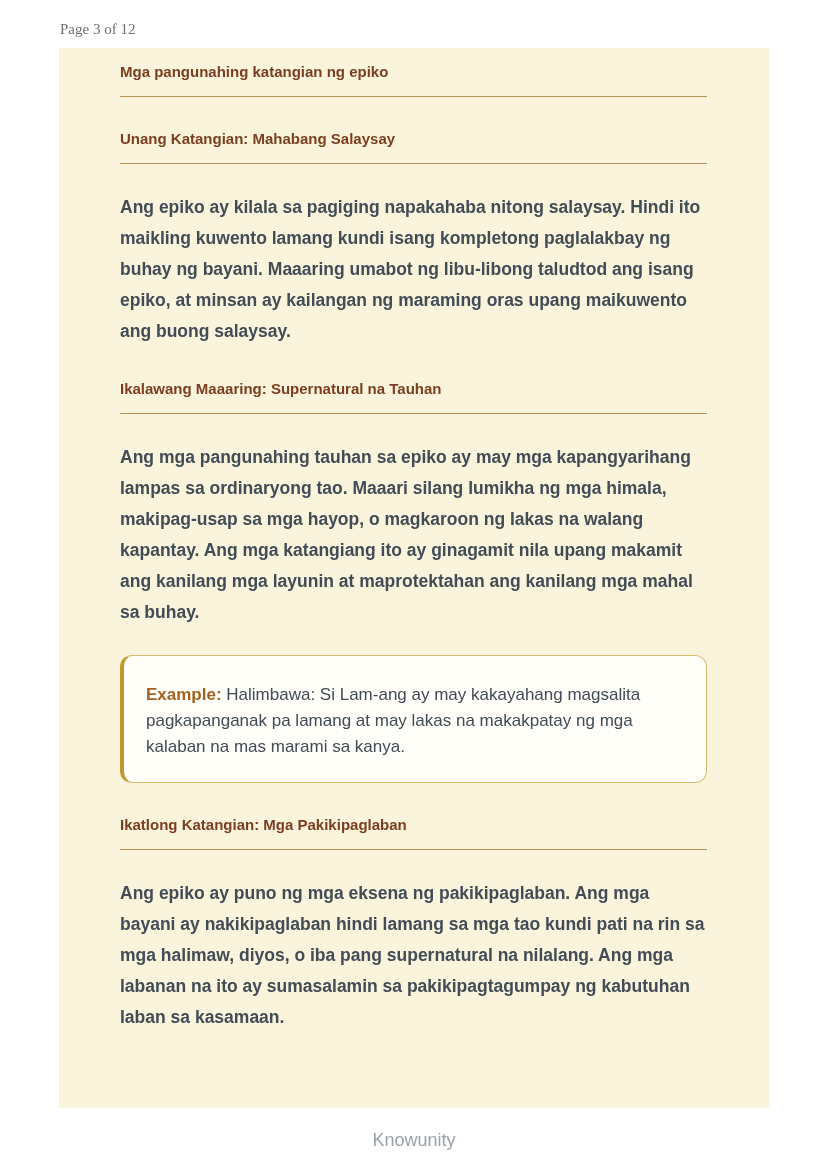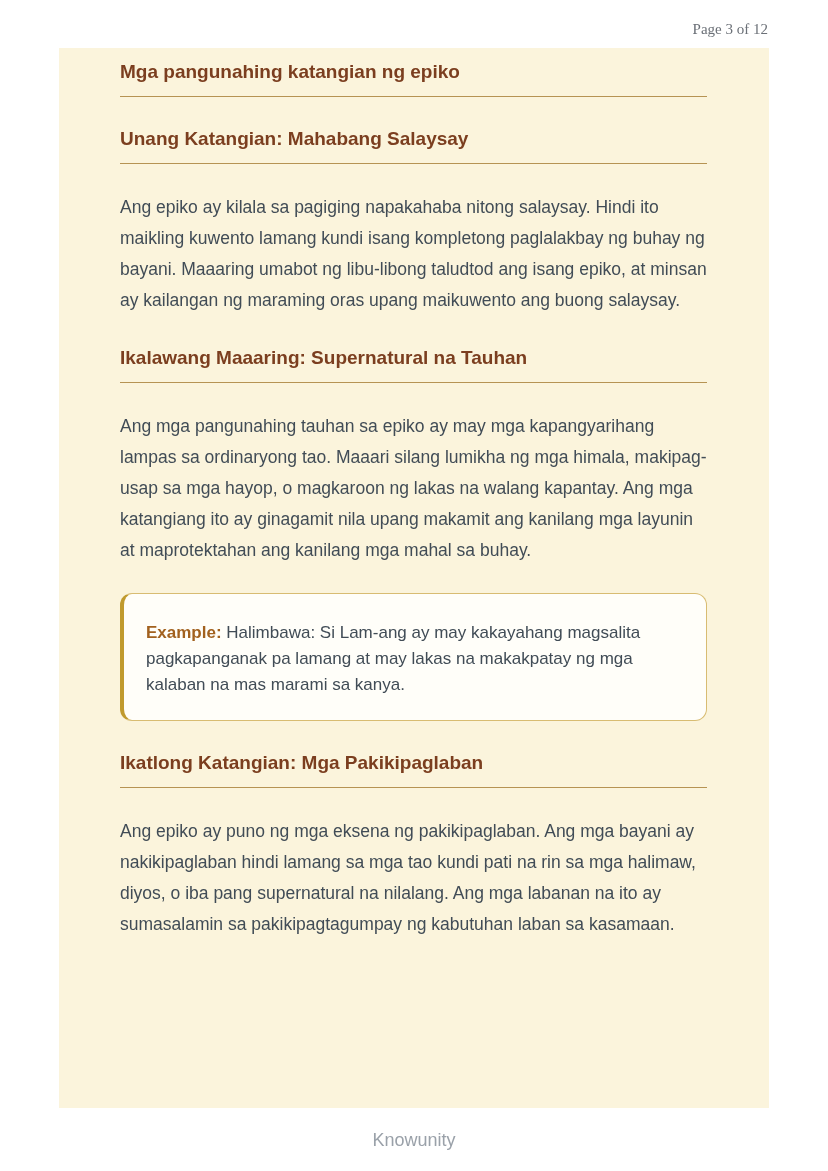--- a/index.html
+++ b/index.html
@@ -11,49 +11,49 @@
   .page {
     position: relative;
     width: 828px;
     height: 1171px;
     background: #ffffff;
     overflow: hidden;
   }
   .page-header {
     height: 48px;
     padding: 20px 60px 0 60px;
-    text-align: right;
   }
   .page-number {
     font-family: "Liberation Serif", "DejaVu Serif", serif;
     font-size: 15px;
     color: #6b7077;
   }
   .sheet {
     margin: 0 59px;
     width: 710px;
     min-height: 1060px;
     background: #fbf4dc;
     padding: 12px 62px 75px 61px;
   }
   h2.section-heading {
-    font-size: 19px;
+    font-size: 15px;
     line-height: 24px;
     font-weight: bold;
     color: #7b3e1f;
     padding-bottom: 12px;
     border-bottom: 1px solid #b69353;
     margin-top: 30px;
   }
   h2.section-heading.first { margin-top: 0; }
   p.body-text {
     margin-top: 28px;
     font-size: 17.5px;
     line-height: 31px;
     color: #414c56;
+    font-weight: bold;
   }
   .example-box {
     margin-top: 27px;
     background: #fffef9;
     border: 1px solid #d8bc72;
     border-left: 4px solid #c09a2e;
     border-radius: 12px;
     padding: 26px 30px 22px 22px;
     font-size: 17px;
     line-height: 26px;

